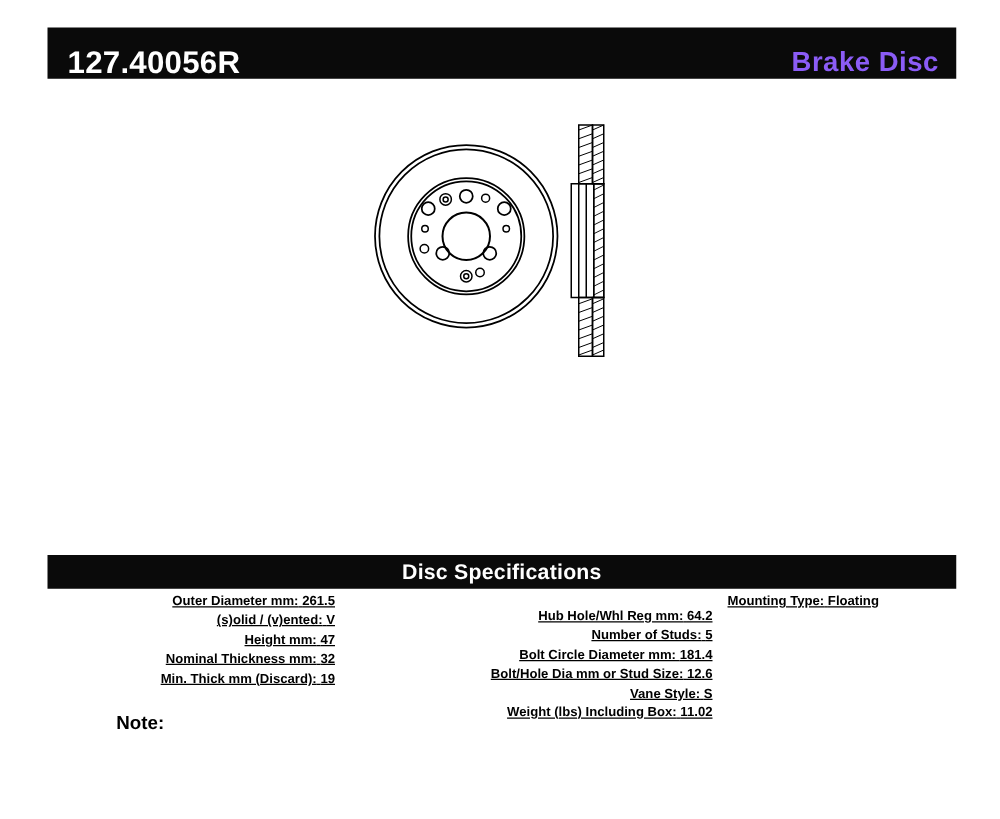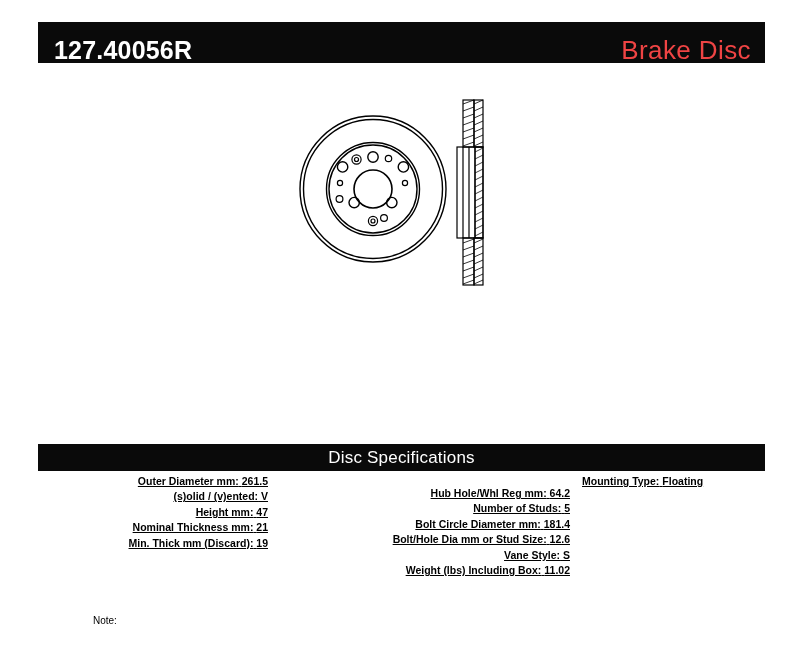--- a/index.html
+++ b/index.html
@@ -31,23 +31,23 @@
     padding: 15px 14px 0 16px;
   }
   .header-part-number {
     color: #ffffff;
     font-size: 25px;
     font-weight: bold;
     letter-spacing: 0.2px;
     line-height: 1;
   }
   .header-product-type {
-    color: #ef4444;
-    font-size: 26px;
-    font-weight: normal;
+    color: #8b5cf6;
+    font-size: 22px;
+    font-weight: bold;
     letter-spacing: 0.4px;
     line-height: 1;
   }
 
   
   .illustration {
     position: absolute;
     left: 285px;
     top: 88px;
     width: 240px;
@@ -67,21 +67,21 @@
     width: 727px;
     height: 27px;
     background: #0a0a0a;
     display: flex;
     align-items: center;
     justify-content: center;
   }
   .spec-bar-title {
     color: #ffffff;
     font-size: 17px;
-    font-weight: normal;
+    font-weight: bold;
     letter-spacing: 0.2px;
     line-height: 1;
   }
 
   
   .spec-area {
     position: absolute;
     left: 38px;
     top: 474px;
     width: 727px;
@@ -111,25 +111,24 @@
     padding-left: 10px;
   }
   .spec-label { }
   .spec-value { }
 
   
   .note-block {
     position: absolute;
     left: 93px;
     top: 571px;
-    font-size: 10px;
-    font-weight: normal;
+    font-size: 15px;
+    font-weight: bold;
     line-height: 15px;
     white-space: nowrap;
-    margin-top: 42px;
   }
   .note-value {
     font-weight: bold;
     padding-left: 4px;
   }
 </style>
 </head>
 <body>
 
 <div class="header-bar">
@@ -257,21 +256,21 @@
     <div class="spec-row">
       <span class="spec-label">(s)olid / (v)ented:</span>
       <span class="spec-value">V</span>
     </div>
     <div class="spec-row">
       <span class="spec-label">Height mm:</span>
       <span class="spec-value">47</span>
     </div>
     <div class="spec-row">
       <span class="spec-label">Nominal Thickness mm:</span>
-      <span class="spec-value">21</span>
+      <span class="spec-value">32</span>
     </div>
     <div class="spec-row">
       <span class="spec-label">Min. Thick mm (Discard):</span>
       <span class="spec-value">19</span>
     </div>
   </div>
 
   <div class="spec-col spec-col-mid">
     <div class="spec-row">
       <span class="spec-label">Hub Hole/Whl Reg mm:</span>

